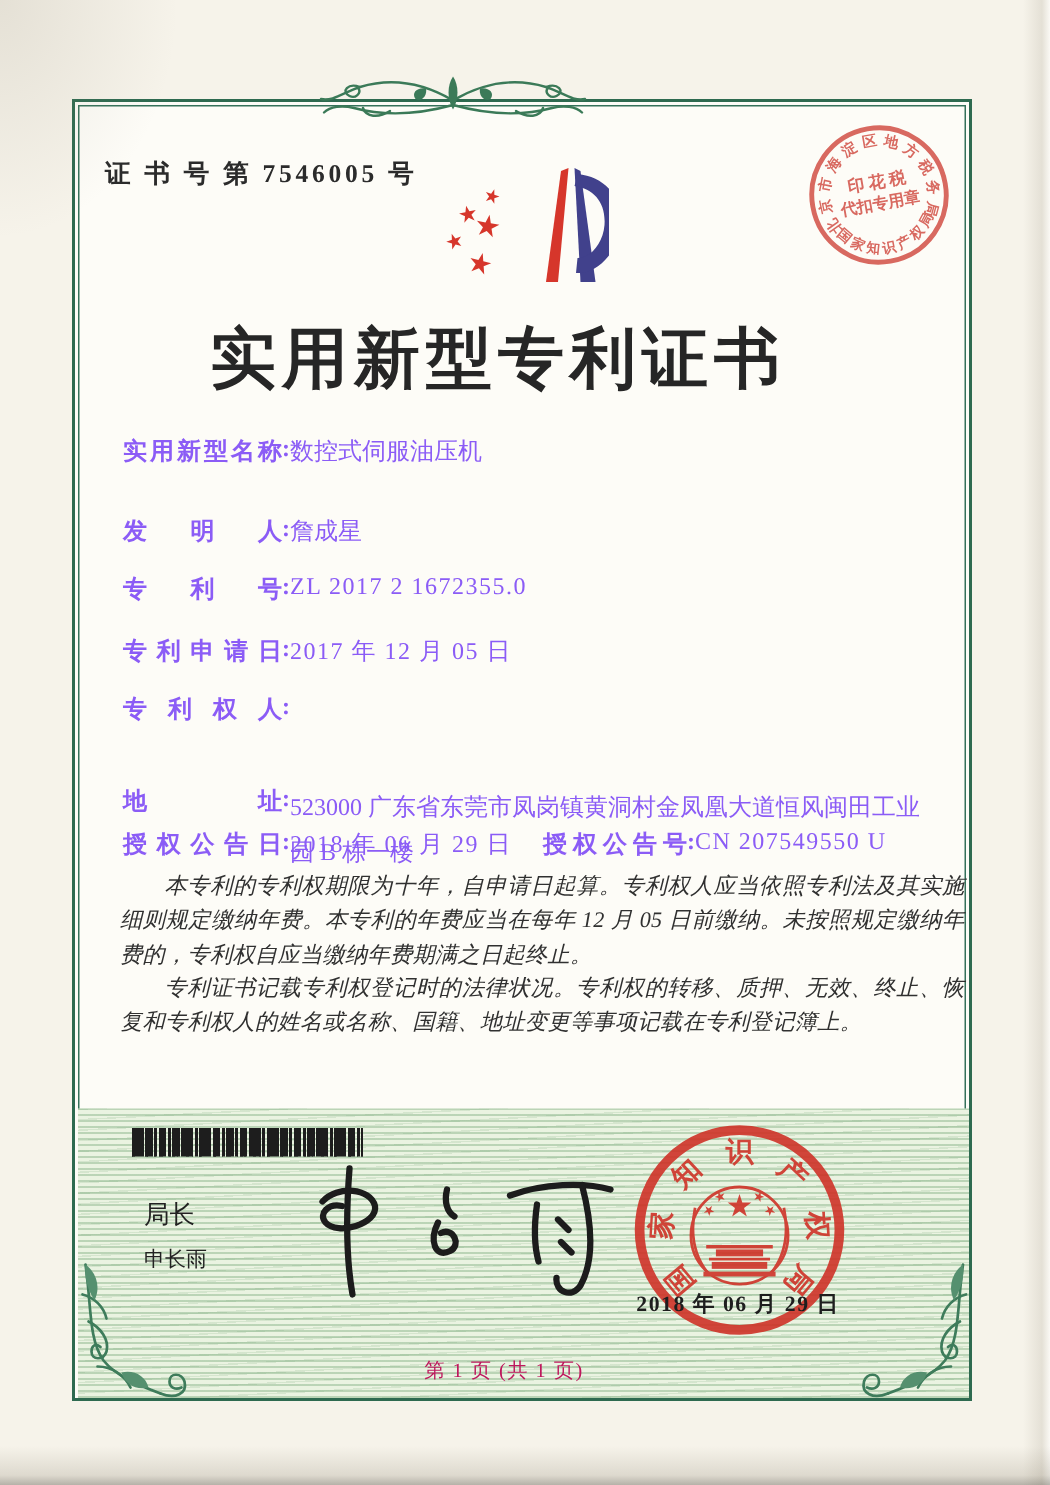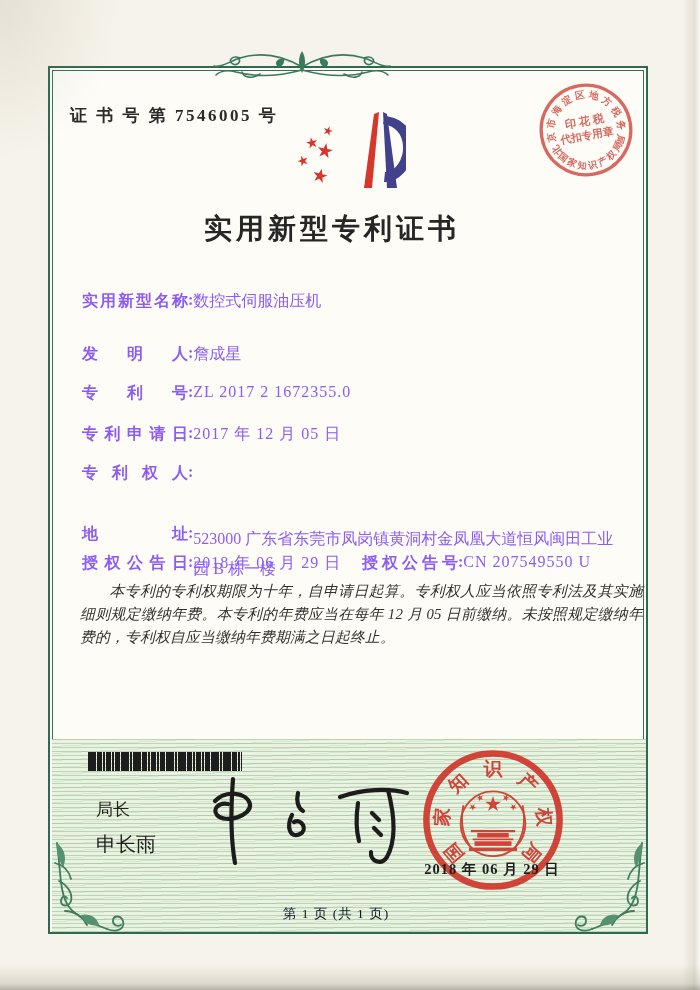--- a/index.html
+++ b/index.html
@@ -30,21 +30,21 @@
     background-image:
       repeating-linear-gradient(180deg,rgba(116,166,118,.40) 0 1px,rgba(255,255,255,0) 1px 4px),
       repeating-linear-gradient(177deg,rgba(116,166,118,.18) 0 1px,rgba(255,255,255,0) 1px 7px);}
 
   .cert-no{position:absolute;left:70px;top:104px;font-size:17px;font-weight:600;
     letter-spacing:2.5px;color:#2b2b2b;}
 
   .logo{position:absolute;left:286px;top:104px;width:120px;height:104px;}
 
   .title{position:absolute;left:48px;top:210px;width:568px;text-align:center;
-    font-size:28px;font-weight:700;letter-spacing:4px;color:#262626;}
+    font-size:44px;font-weight:700;letter-spacing:4px;color:#262626;}
 
   .row{position:absolute;left:82px;display:flex;align-items:flex-start;
     font-size:16px;color:#8b5cf6;}
   .lbl{display:inline-block;width:106px;font-weight:bold;
     text-align:justify;text-align-last:justify;flex:none;}
   .lbl.narrow{width:96px;}
   .colon{font-weight:bold;flex:none;}
   .val{}
   .val.num{letter-spacing:1px;}
   .val.addr{width:428px;line-height:30px;}
@@ -55,39 +55,39 @@
   .paras p{margin:0;text-indent:2em;}
 
   .barcode{position:absolute;left:88px;top:752px;width:154px;height:19px;
     background-image:
       repeating-linear-gradient(90deg,#1d1d1d 0 2px,rgba(0,0,0,0) 2px 3px),
       repeating-linear-gradient(90deg,#1d1d1d 0 1px,rgba(0,0,0,0) 1px 5px),
       repeating-linear-gradient(90deg,#1d1d1d 0 3px,rgba(0,0,0,0) 3px 9px);}
 
   .commissioner-label{position:absolute;left:96px;top:798px;font-size:17px;
     font-family:"Liberation Sans","DejaVu Sans",sans-serif;font-weight:500;color:#222;}
-  .commissioner-name{position:absolute;left:96px;top:831px;font-size:20px;
+  .commissioner-name{position:absolute;left:96px;top:831px;font-size:14px;
     font-family:"Liberation Sans","DejaVu Sans",sans-serif;font-weight:500;color:#222;}
 
   .signature{position:absolute;left:195px;top:773px;width:215px;height:96px;}
 
   .seal{position:absolute;left:419px;top:746px;width:148px;height:148px;opacity:.9;}
   .seal-date{position:absolute;left:424px;top:860px;width:136px;text-align:center;
     font-size:14.5px;letter-spacing:1px;color:#1e1e1e;font-weight:600;}
 
   .tax-stamp{position:absolute;left:530px;top:74px;width:112px;height:112px;
     transform:rotate(-10deg);opacity:.82;}
 
   .top-ornament{position:absolute;left:212px;top:45px;width:180px;height:44px;}
   .corner-ornament{position:absolute;width:92px;height:92px;}
   .corner-ornament.bl{left:51px;top:841px;}
   .corner-ornament.br{left:556px;top:841px;transform:scaleX(-1);}
 
   .page-num{position:absolute;left:48px;top:905px;width:576px;text-align:center;
-    font-size:13.5px;color:#0f172a;letter-spacing:1px;}
+    font-size:13.5px;color:#be185d;letter-spacing:1px;}
 </style>
 </head>
 <body>
 
 <div class="page">
 
   <div class="frame">
     <div class="frame-inner"></div>
   </div>
   <div class="band"></div>
@@ -190,20 +190,21 @@
     <span class="val num">2018 年 06 月 29 日</span>
   </div>
   <div class="row" style="top:553px;left:362px">
     <span class="lbl narrow">授权公告号</span>
       <span class="colon">:</span>
     <span class="val num">CN 207549550 U</span>
   </div>
 
   <div class="paras">
     <p>本专利的专利权期限为十年，自申请日起算。专利权人应当依照专利法及其实施细则规定缴纳年费。本专利的年费应当在每年 12 月 05 日前缴纳。未按照规定缴纳年费的，专利权自应当缴纳年费期满之日起终止。</p>
+    <p>专利证书记载专利权登记时的法律状况。专利权的转移、质押、无效、终止、恢复和专利权人的姓名或名称、国籍、地址变更等事项记载在专利登记簿上。</p>
   </div>
 
   <div class="barcode"></div>
 
   <div class="commissioner-label">局长</div>
   <div class="commissioner-name">申长雨</div>
 
   <svg class="signature" viewBox="0 0 215 96">
     <g stroke="#1c1c1c" stroke-width="4.2" fill="none" stroke-linecap="round" stroke-linejoin="round">
       <path d="M38,6 C36,32 35,62 40,90"></path>

